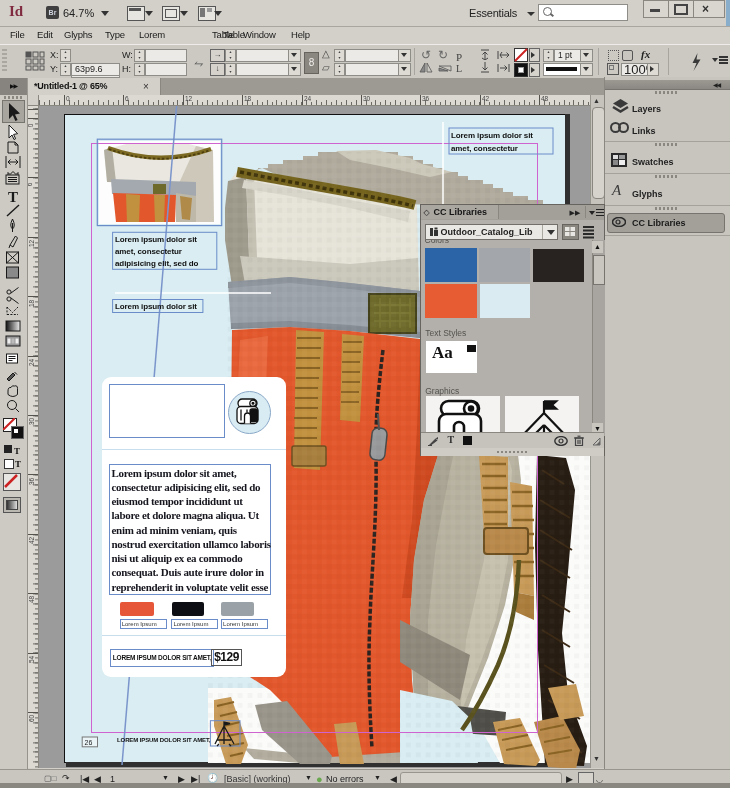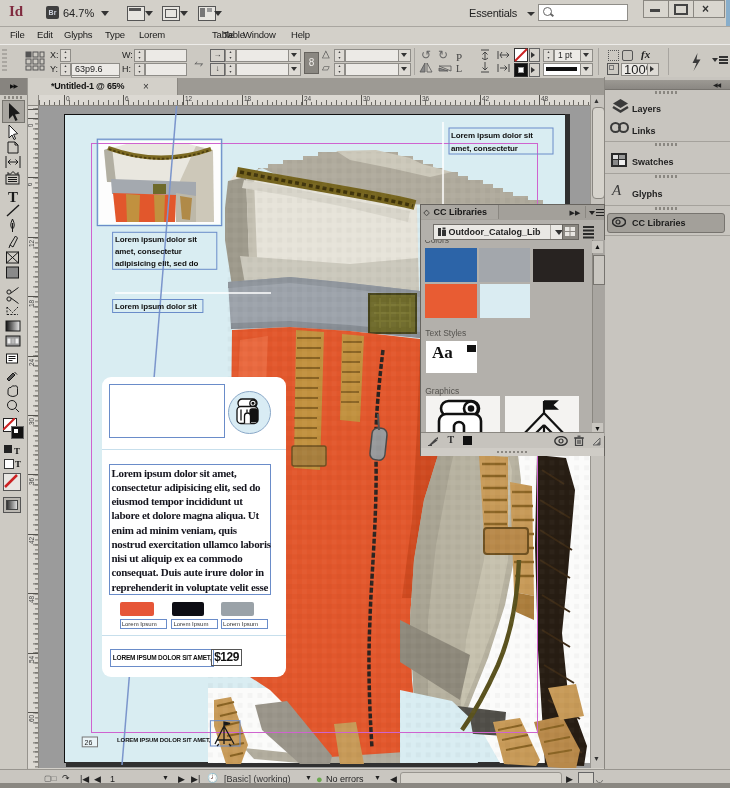--- a/index.html
+++ b/index.html
@@ -180,21 +180,21 @@
   <div class="abs" style="left:668px;top:3px;width:1px;height:27px;background:#a8a5a0;"></div>
   <svg class="abs" style="left:691px;top:8px;" width="11" height="18">
       <path d="M6.5 0 L1.5 10 L5.5 10 L2.5 18 L9.5 6.5 L5.5 6.5 Z" fill="#3a3a3a"></path>
     </svg>
   <div class="abs" style="left:712px;top:13px;width:0;height:0;border-top:4px solid #333;border-left:3px solid transparent;border-right:3px solid transparent;"></div>
   <div class="abs" style="left:719px;top:11px;width:9px;height:1.5px;background:#333;box-shadow:0 3px #333,0 6px #333;"></div>
 </div>
 
 <div class="abs" style="left:0;top:78px;width:604px;height:17px;background:#9d9a94;">
   <div class="abs" style="left:0;top:0;width:27px;height:17px;background:#87847f;color:#111;font-size:6px;line-height:17px;text-align:center;letter-spacing:-1px;">▶▶</div>
-  <div class="abs" style="left:28px;top:0;width:126px;height:17px;background:#d3d0c9;border-right:1px solid #8a8781;font-size:9px;color:#111;font-weight:bold;line-height:17px;padding-left:23px;letter-spacing:-0.2px;">*Untitled-1 @ 65%</div>
+  <div class="abs" style="left:28px;top:0;width:126px;height:17px;background:#d3d0c9;border-right:1px solid #8a8781;font-size:9px;color:#111;font-weight:bold;line-height:17px;padding-left:6px;letter-spacing:-0.2px;">*Untitled-1 @ 65%</div>
   <div class="abs" style="left:143px;top:3px;font-size:10px;color:#333;">×</div>
 </div>
 
 <div class="abs" style="left:0;top:95px;width:27px;height:674px;background:#cdcac3;border-right:1px solid #96938d;">
   <div class="abs" style="left:4px;top:1px;width:18px;height:3px;background:repeating-linear-gradient(90deg,#8a8781 0 2px,#cdcac3 2px 4px);"></div>
   <div class="abs" style="left:2px;top:5px;width:21px;height:21px;background:#a8a59f;border:1px solid #77756f;"></div>
   <svg class="abs" style="left:0;top:0;" width="27" height="430">
     <g fill="#1a1a1a" stroke="none">
       <path d="M9 8 L9 24 L12.8 20.2 L15.4 26 L17.6 25 L15 19.4 L20 18.6 Z"></path>
       <path d="M9 30 L9 43 L12 40 L14 44.5 L15.6 43.7 L13.6 39.4 L17.6 38.7 Z" fill="#fff" stroke="#1a1a1a" stroke-width="1"></path>
@@ -456,21 +456,21 @@
   <div class="abs" style="left:0;top:0;width:183px;height:15px;background:#a3a09a;border-bottom:1px solid #807d77;">
     <div class="abs" style="left:0;top:0;width:77px;height:14px;background:#aaa7a1;border-right:1px solid #8a8781;"></div>
     <div class="abs" style="left:3px;top:3px;font-size:8px;color:#222;">◇</div>
     <div class="abs" style="left:13px;top:2.5px;font-size:9px;font-weight:bold;color:#151515;">CC Libraries</div>
     <div class="abs" style="left:149px;top:4px;font-size:7px;color:#222;">▶▶</div>
     <div class="abs" style="left:164px;top:1px;width:1px;height:12px;background:#8a8781;"></div>
     <div class="abs" style="left:168px;top:6px;width:0;height:0;border-top:4px solid #222;border-left:3px solid transparent;border-right:3px solid transparent;"></div>
     <div class="abs" style="left:175px;top:4px;width:8px;height:1.5px;background:#222;box-shadow:0 3px #222,0 6px #222;"></div>
   </div>
   <div class="abs" style="left:0;top:15px;width:183px;height:20px;background:#b3b0ab;"></div>
-  <div class="abs" style="left:12px;top:19px;width:131px;height:14px;background:#eae8e4;border:1px solid #726f6a;z-index:2;">
+  <div class="abs" style="left:4px;top:19px;width:131px;height:14px;background:#eae8e4;border:1px solid #726f6a;z-index:2;">
     <svg class="abs" style="left:3px;top:2px;" width="10" height="10">
         <g fill="#333">
           <rect x="1" y="1" width="3" height="8"></rect>
           <rect x="5" y="3" width="4" height="6"></rect>
           <rect x="5.5" y="0.5" width="3" height="2"></rect>
         </g>
       </svg>
     <span class="abs" style="left:15px;top:2px;font-size:9px;font-weight:bold;color:#222;">Outdoor_Catalog_Lib</span>
     <div class="abs" style="left:116px;top:0;width:1px;height:14px;background:#aaa7a1;"></div>
     <div class="abs" style="left:121px;top:5px;width:0;height:0;border-top:5px solid #333;border-left:4px solid transparent;border-right:4px solid transparent;"></div>

